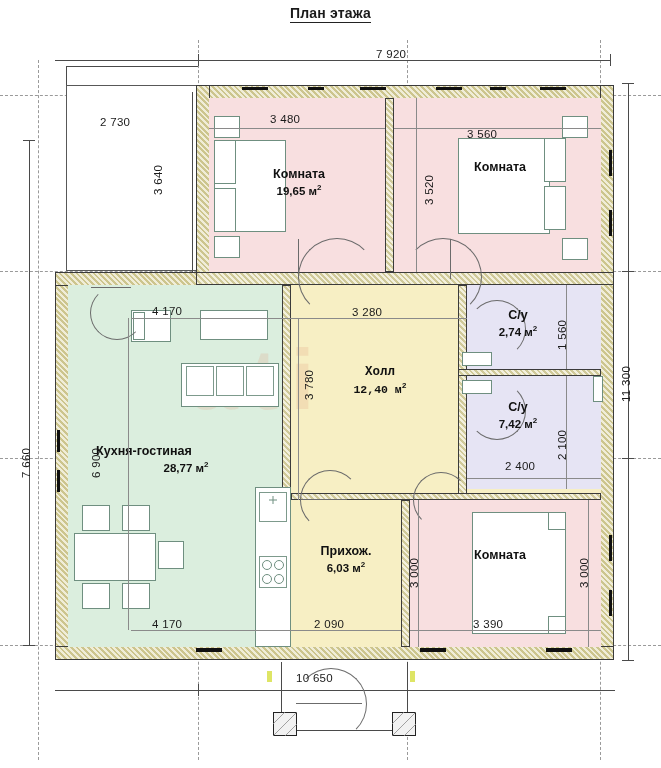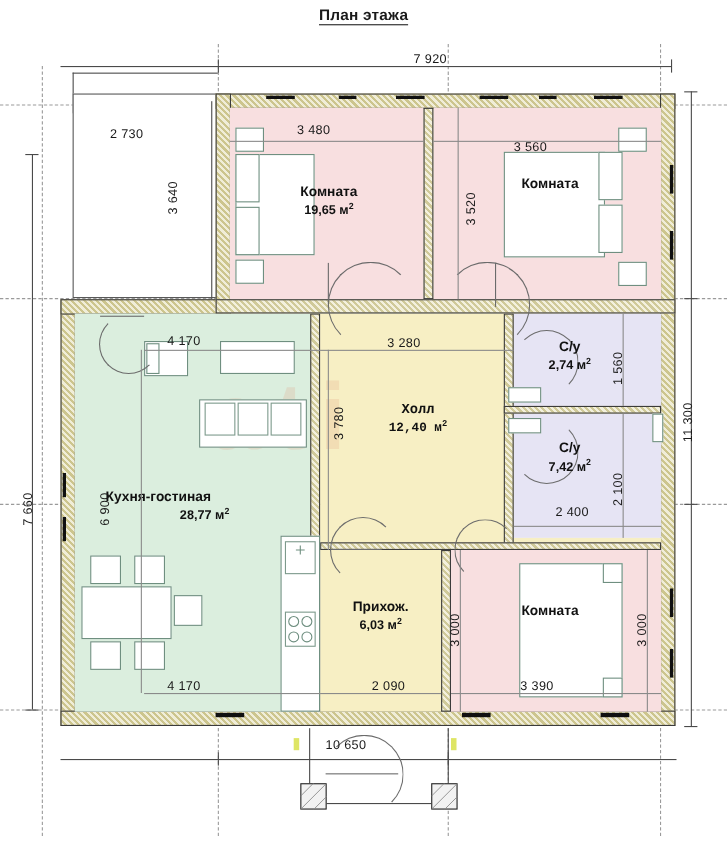--- a/index.html
+++ b/index.html
@@ -292,21 +292,21 @@
 <div class="dim" style="left:152px;top:618px;">4 170</div>
 <div class="dimv" style="left:90px;top:478px;">6 900</div>
 
 <div class="dim" style="left:352px;top:306px;">3 280</div>
 <div class="dimv" style="left:303px;top:400px;">3 780</div>
 
 <div class="dimv" style="left:556px;top:350px;">1 560</div>
 <div class="dimv" style="left:556px;top:460px;">2 100</div>
 <div class="dim" style="left:505px;top:460px;">2 400</div>
 
-<div class="dim" style="left:338px;top:618px;">2 090</div>
+<div class="dim" style="left:314px;top:618px;">2 090</div>
 <div class="dimv" style="left:408px;top:588px;">3 000</div>
 
 <div class="dim" style="left:473px;top:618px;">3 390</div>
 <div class="dimv" style="left:578px;top:588px;">3 000</div>
 
 <div class="dim" style="left:296px;top:672px;">10 650</div>
 
 <div class="hline" style="left:209px;top:128px;width:176px;"></div>
 <div class="hline" style="left:394px;top:128px;width:207px;"></div>
 <div class="vline" style="left:416px;top:98px;height:174px;"></div>

